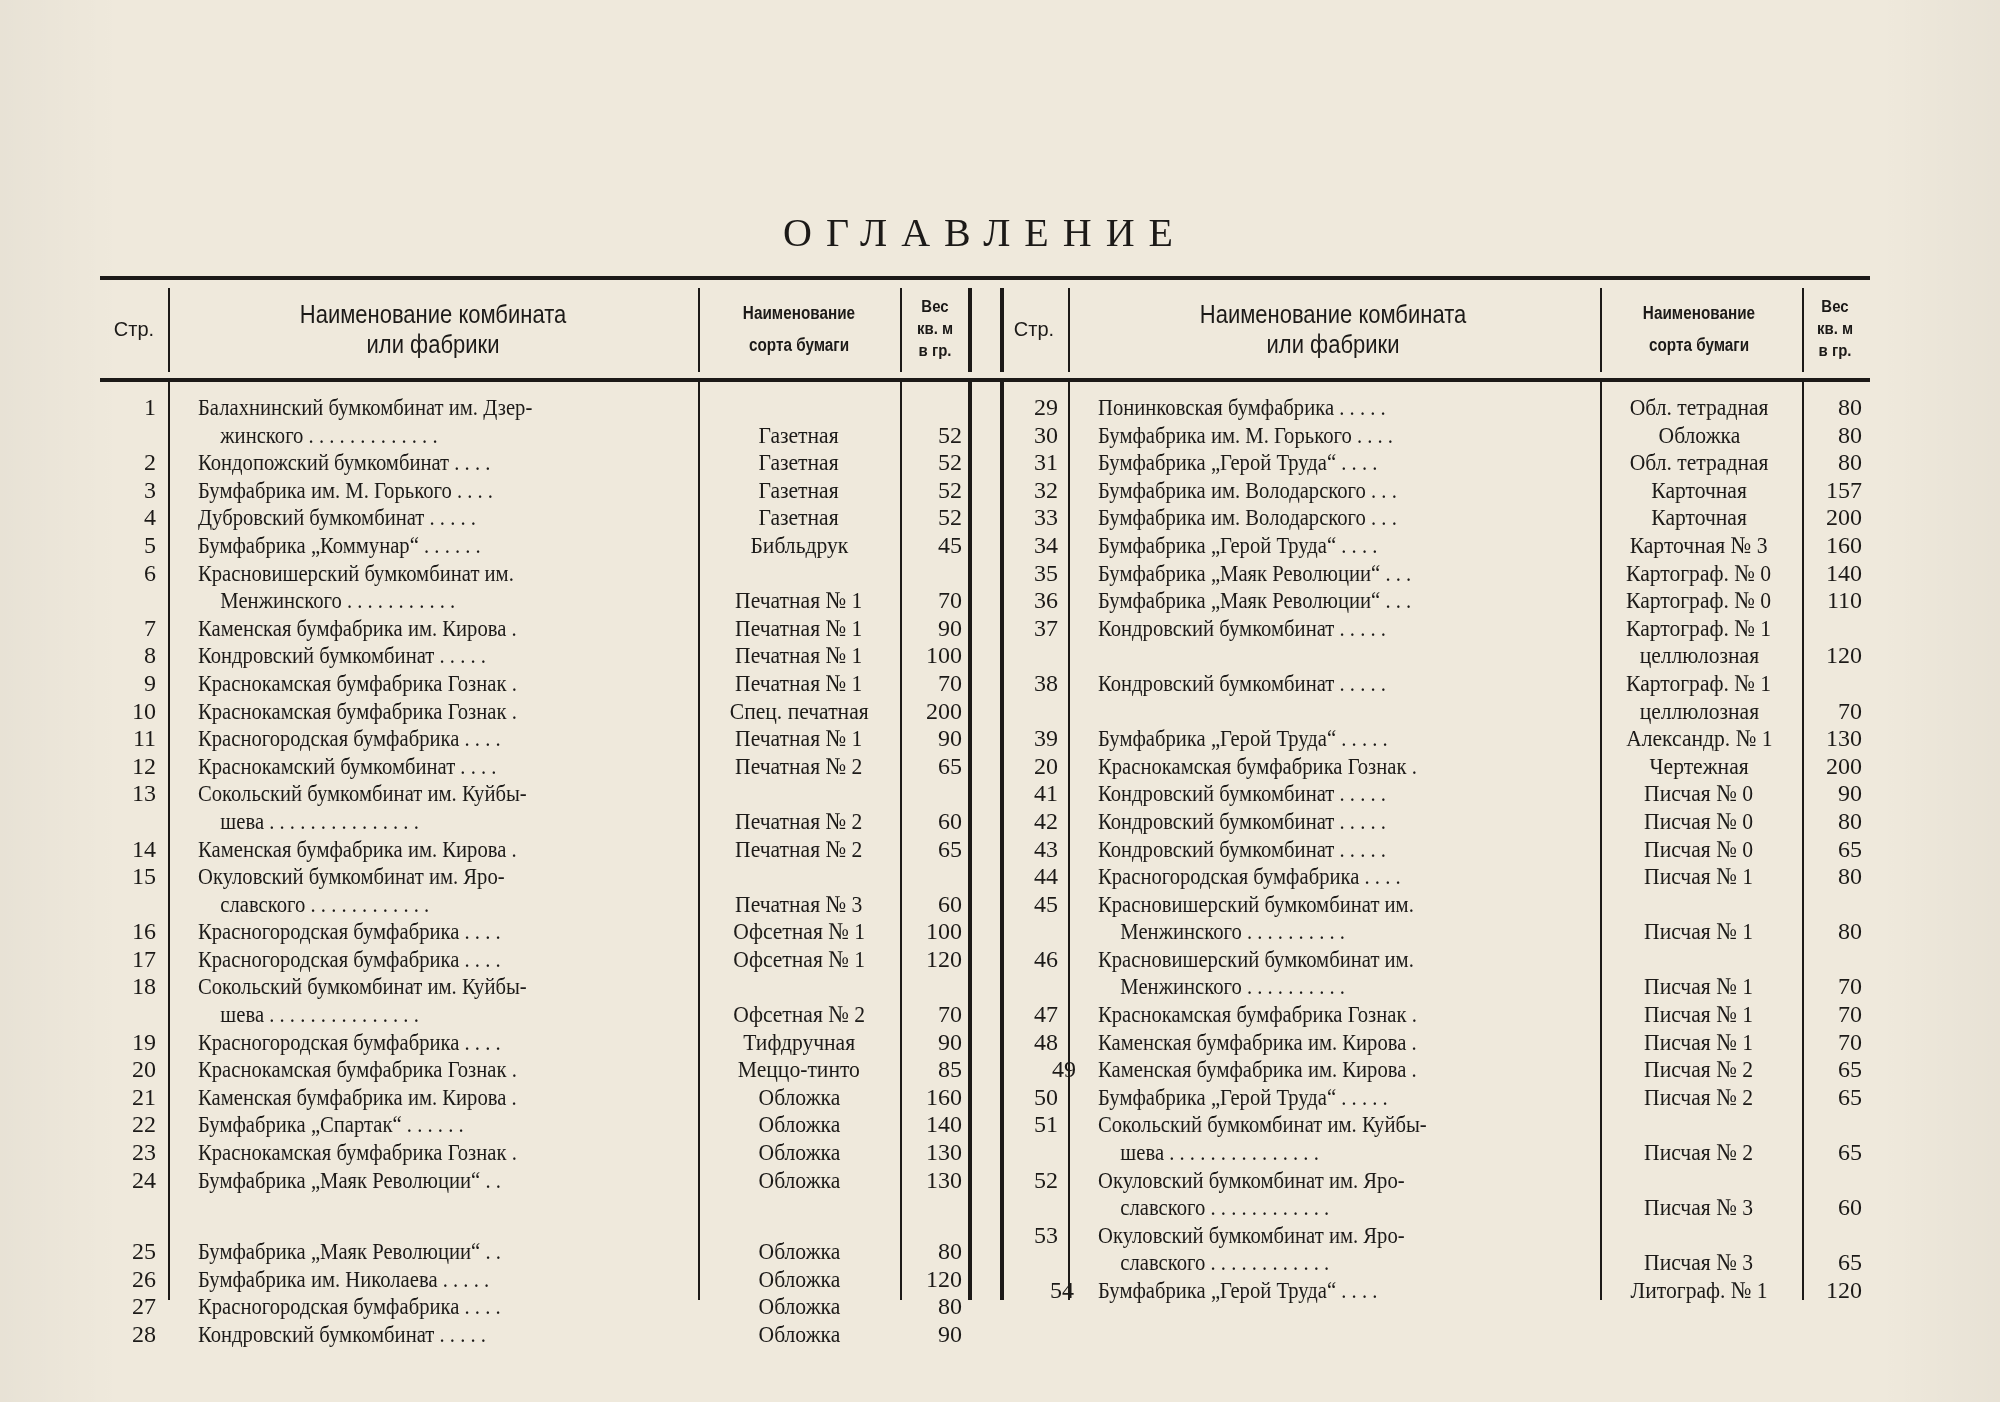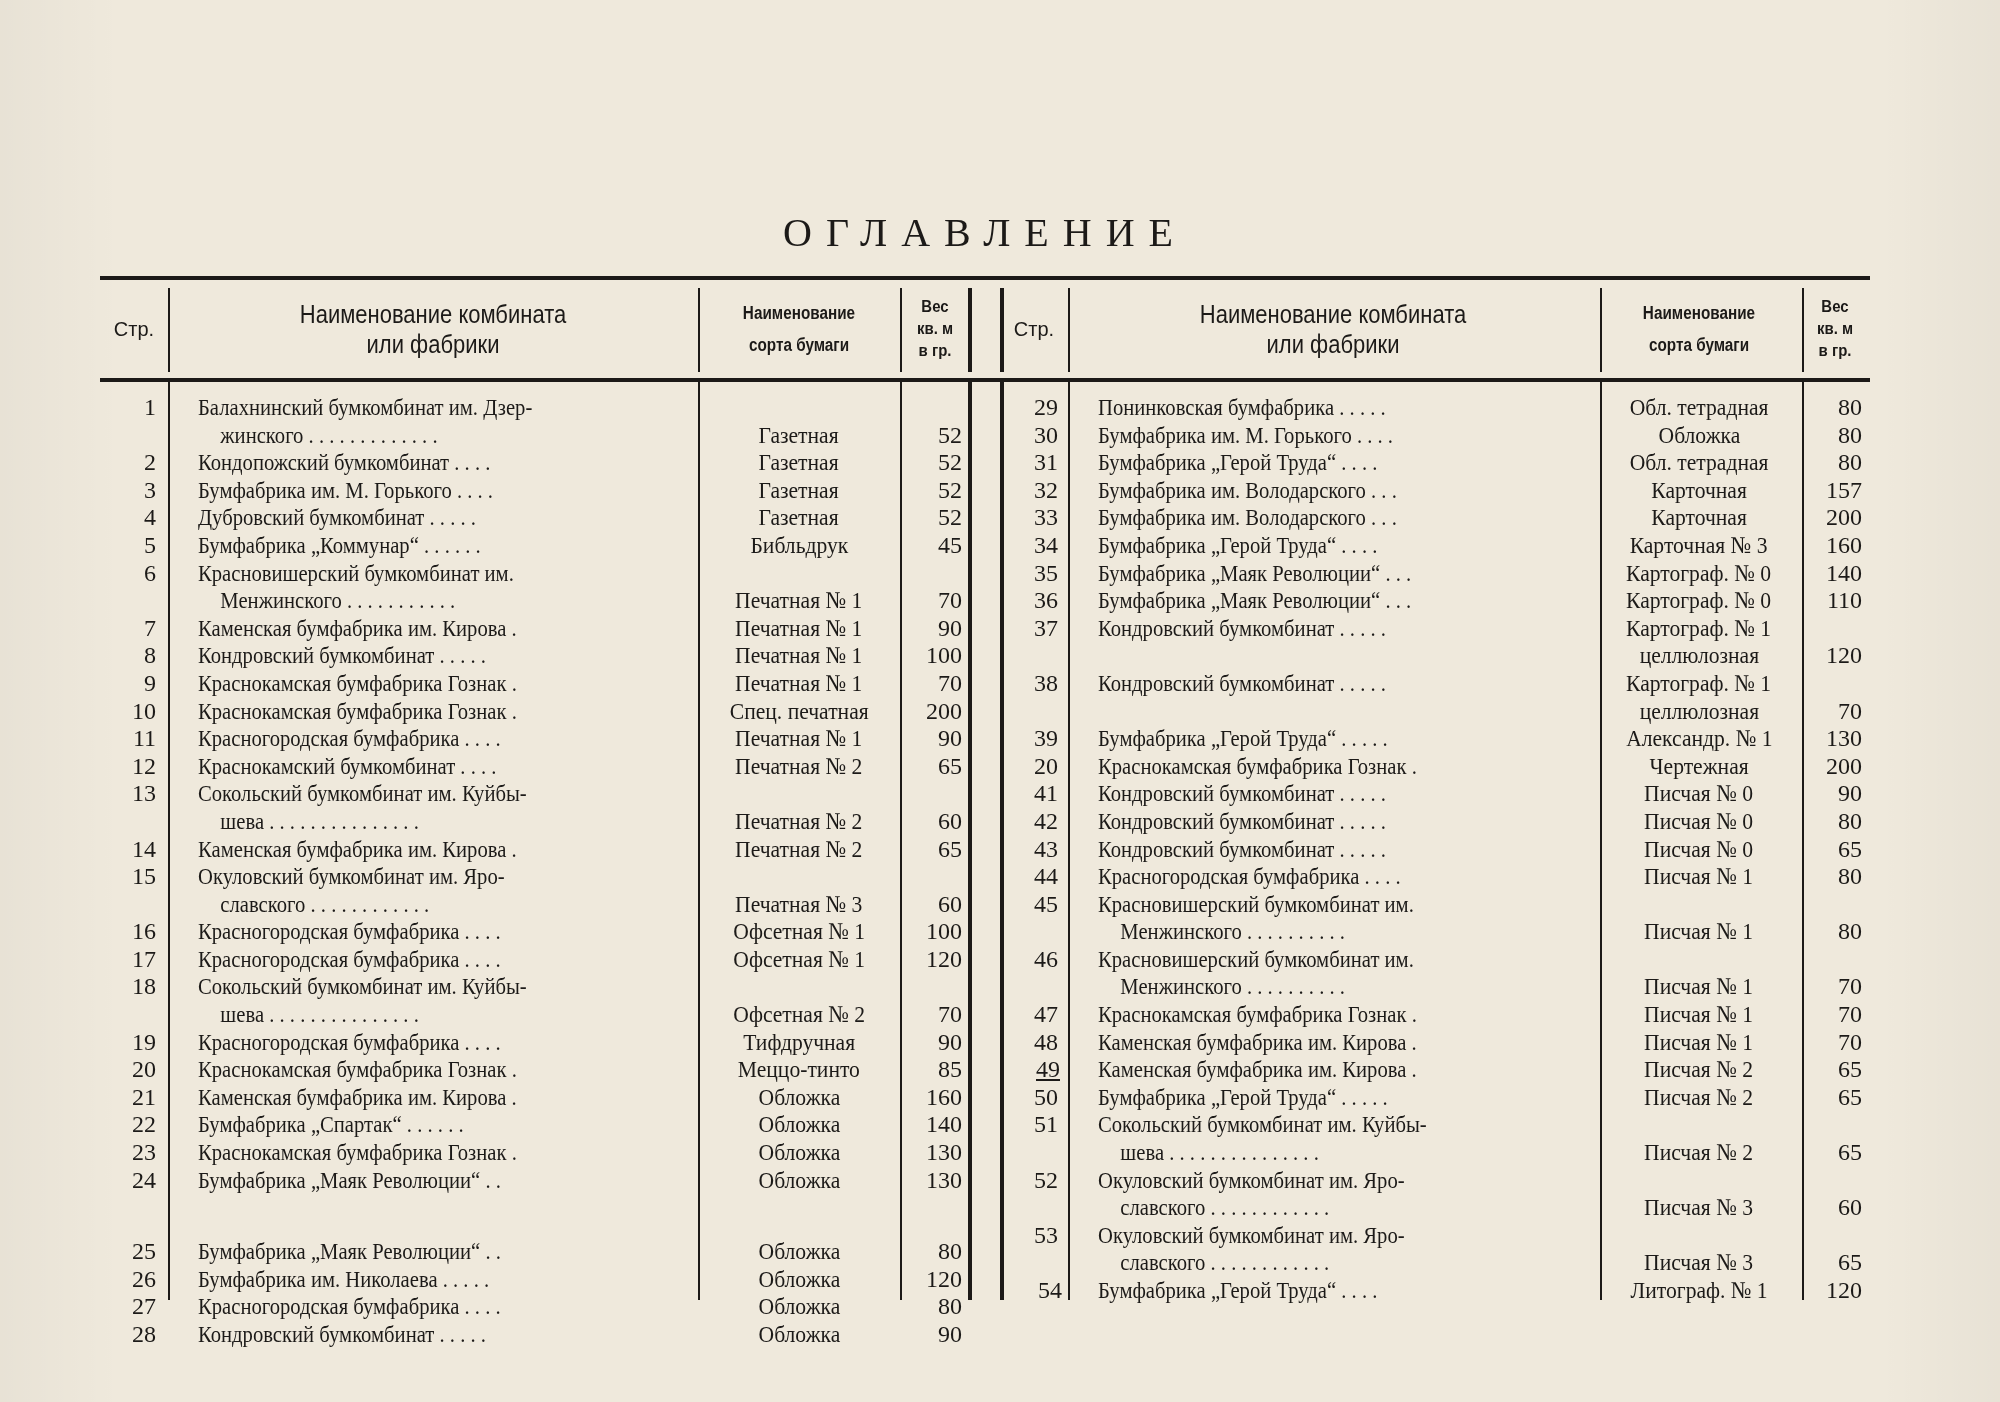--- a/index.html
+++ b/index.html
@@ -378,21 +378,21 @@
         <div class="st"><span>Писчая № 1</span></div>
         <div class="wt">70</div>
       </div>
       <div class="row" style="height: 27.6px;">
         <div class="pg" style="left: 2px;">48</div>
         <div class="nm"><span>Каменская бумфабрика им. Кирова .</span></div>
         <div class="st"><span>Писчая № 1</span></div>
         <div class="wt">70</div>
       </div>
       <div class="row" style="height: 27.6px;">
-        <div class="pg" style="left: 4px; text-decoration: underline;">49</div>
+        <div class="pg" style="left: 20px;">49</div>
         <div class="nm"><span>Каменская бумфабрика им. Кирова .</span></div>
         <div class="st"><span>Писчая № 2</span></div>
         <div class="wt">65</div>
       </div>
       <div class="row" style="height: 27.6px;">
         <div class="pg" style="left: 2px;">50</div>
         <div class="nm"><span>Бумфабрика „Герой Труда“ . . . . .</span></div>
         <div class="st"><span>Писчая № 2</span></div>
         <div class="wt">65</div>
       </div>
@@ -408,19 +408,19 @@
         <div class="st" style="top: 27.6px;"><span>Писчая № 3</span></div>
         <div class="wt" style="top: 27.6px;">60</div>
       </div>
       <div class="row" style="height: 55.2px;">
         <div class="pg" style="left: 2px;">53</div>
         <div class="nm"><span>Окуловский бумкомбинат им. Яро-</span><span class="line2">славского . . . . . . . . . . . .</span></div>
         <div class="st" style="top: 27.6px;"><span>Писчая № 3</span></div>
         <div class="wt" style="top: 27.6px;">65</div>
       </div>
       <div class="row" style="height: 27.6px;">
-        <div class="pg" style="left: 6px;">54</div>
+        <div class="pg" style="left: 18px;">54</div>
         <div class="nm"><span>Бумфабрика „Герой Труда“ . . . .</span></div>
         <div class="st"><span>Литограф. № 1</span></div>
         <div class="wt">120</div>
       </div>
     </div>
 </div>
 
 </body></html>

